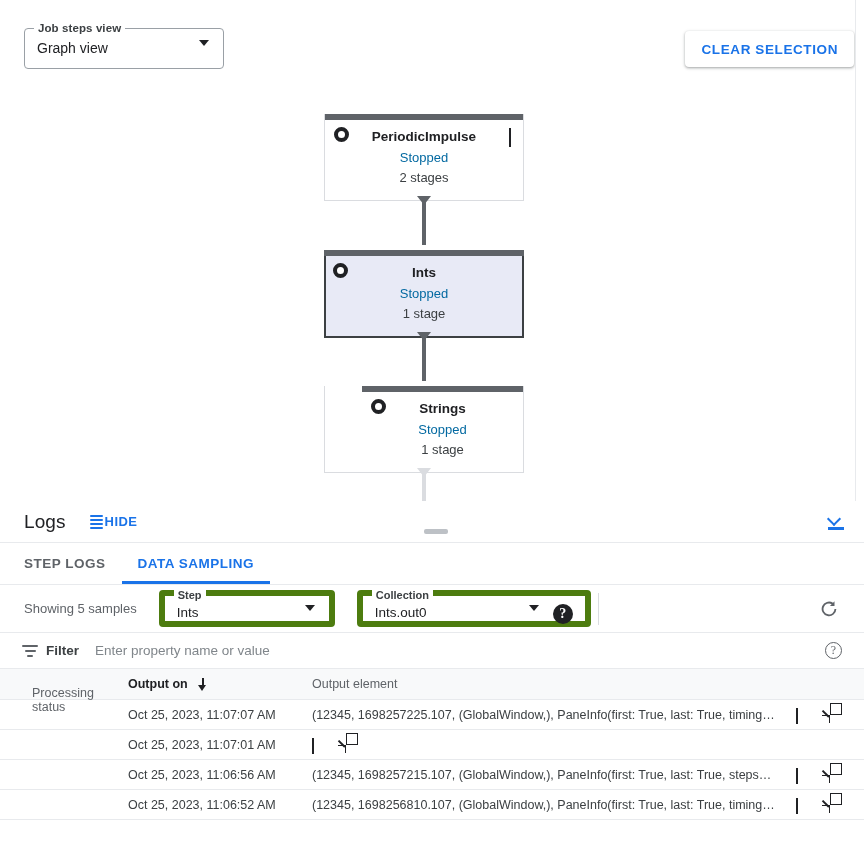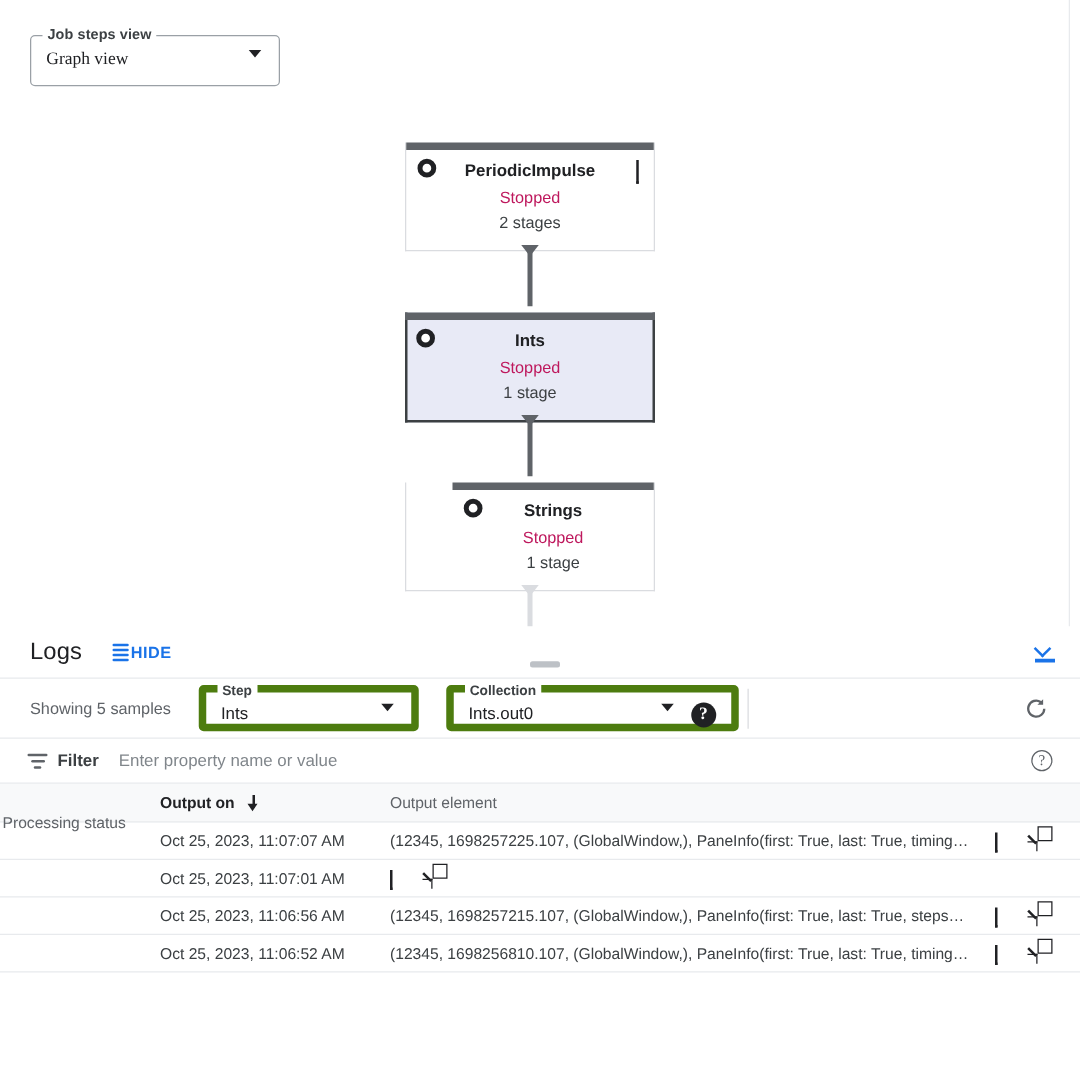--- a/index.html
+++ b/index.html
@@ -34,21 +34,21 @@
     background: #fff;
   }
   .jobview-legend {
     position: absolute; left: 9px; top: -7px;
     background: #fff; padding: 0 4px;
     font-size: 11.5px; font-weight: bold; color: #3c4043;
     letter-spacing: .1px;
   }
   .jobview-value {
     position: absolute; left: 12px; top: 11px;
-    font-size: 14px; color: #202124; font-family: Liberation Serif, serif;
+    font-size: 14px; color: #202124;
   }
   .tri-down {
     width: 0; height: 0;
     border-left: 5.5px solid transparent;
     border-right: 5.5px solid transparent;
     border-top: 6.5px solid #202124;
   }
   .jobview-arrow { position: absolute; right: 14px; top: 17px; }
 
   
@@ -76,21 +76,21 @@
     border: 2px solid #3c4043;
     border-top: none;
   }
   .node.selected .topbar { height: 6px; background: #5f6368; margin: 0 -2px; }
   .node-body { padding: 8px 0 12px; position: relative; }
   .node-title {
     text-align: center; font-size: 13.5px; font-weight: bold;
     color: #202124; line-height: 18px;
   }
   .node-status {
-    text-align: center; font-size: 13px; color: #be185d;
+    text-align: center; font-size: 13px; color: #0369a1;
     line-height: 20px; margin-top: 2px;
   }
   .node-stages {
     text-align: center; font-size: 13px; color: #3c4043; line-height: 20px;
   }
   .node-icon {
     position: absolute; left: 9px; top: 7px;
     width: 15px; height: 15px; border-radius: 50%;
     border: 4.5px solid #202124; background: #fff;
   }
@@ -250,21 +250,21 @@
   }
 
   
   .tbl { width: 864px; }
   .tbl-head {
     display: flex; align-items: center; height: 31px;
     background: #f8f9fa; border-bottom: 1px solid #e8eaed;
   }
   .th { font-size: 12.5px; color: #5f6368; font-weight: normal; }
   .th.sorted { color: #202124; font-weight: bold; display: flex; align-items: center; gap: 10px; }
-  .c-status { width: 128px; padding-left: 2px; margin-top: 32px; }
+  .c-status { width: 128px; padding-left: 32px; margin-top: 32px; }
   .c-created { width: 184px; }
   .c-output  { flex: 1; }
   .c-act1    { width: 34px; }
   .c-act2    { width: 34px; }
   .sort-arrow { position: relative; width: 10px; height: 13px; }
   .sort-arrow .shaft {
     position:absolute; left:4px; top:0; width:2px; height:10px; background:#202124;
   }
   .sort-arrow .head {
     position:absolute; left:0.5px; top:7px; width:0; height:0;
@@ -312,20 +312,21 @@
 <div id="app">
 
   <div class="graph-pane">
 
     <div class="jobview-select">
       <span class="jobview-legend">Job steps view</span>
       <span class="jobview-value">Graph view</span>
       <span class="jobview-arrow"><span class="tri-down"></span></span>
     </div>
 
+    <button class="clear-btn">CLEAR SELECTION</button>
 
     <div class="node" style="left:324px; top:114px;">
       <div class="topbar"></div>
       <div class="node-body">
         <span class="node-icon"></span>
         <span class="node-chevron"><span class="chev"></span></span>
         <div class="node-title">PeriodicImpulse</div>
         <div class="node-status">Stopped</div>
         <div class="node-stages">2 stages</div>
       </div>
@@ -376,20 +377,24 @@
             <i></i>
           </span>
         <span>HIDE</span>
       </div>
       <div class="collapse-icon">
         <span class="cv"></span>
           <span class="bar"></span>
       </div>
     </div>
 
+    <div class="tabs">
+      <div class="tab">STEP LOGS</div>
+      <div class="tab active">DATA SAMPLING</div>
+    </div>
 
     <div class="controls">
       <span class="samples-text">Showing 5 samples</span>
 
       <div class="mini-select step">
         <span class="mini-legend">Step</span>
         <span class="mini-value">Ints</span>
         <span class="mini-arrow"><span class="tri-down"></span></span>
       </div>
 

